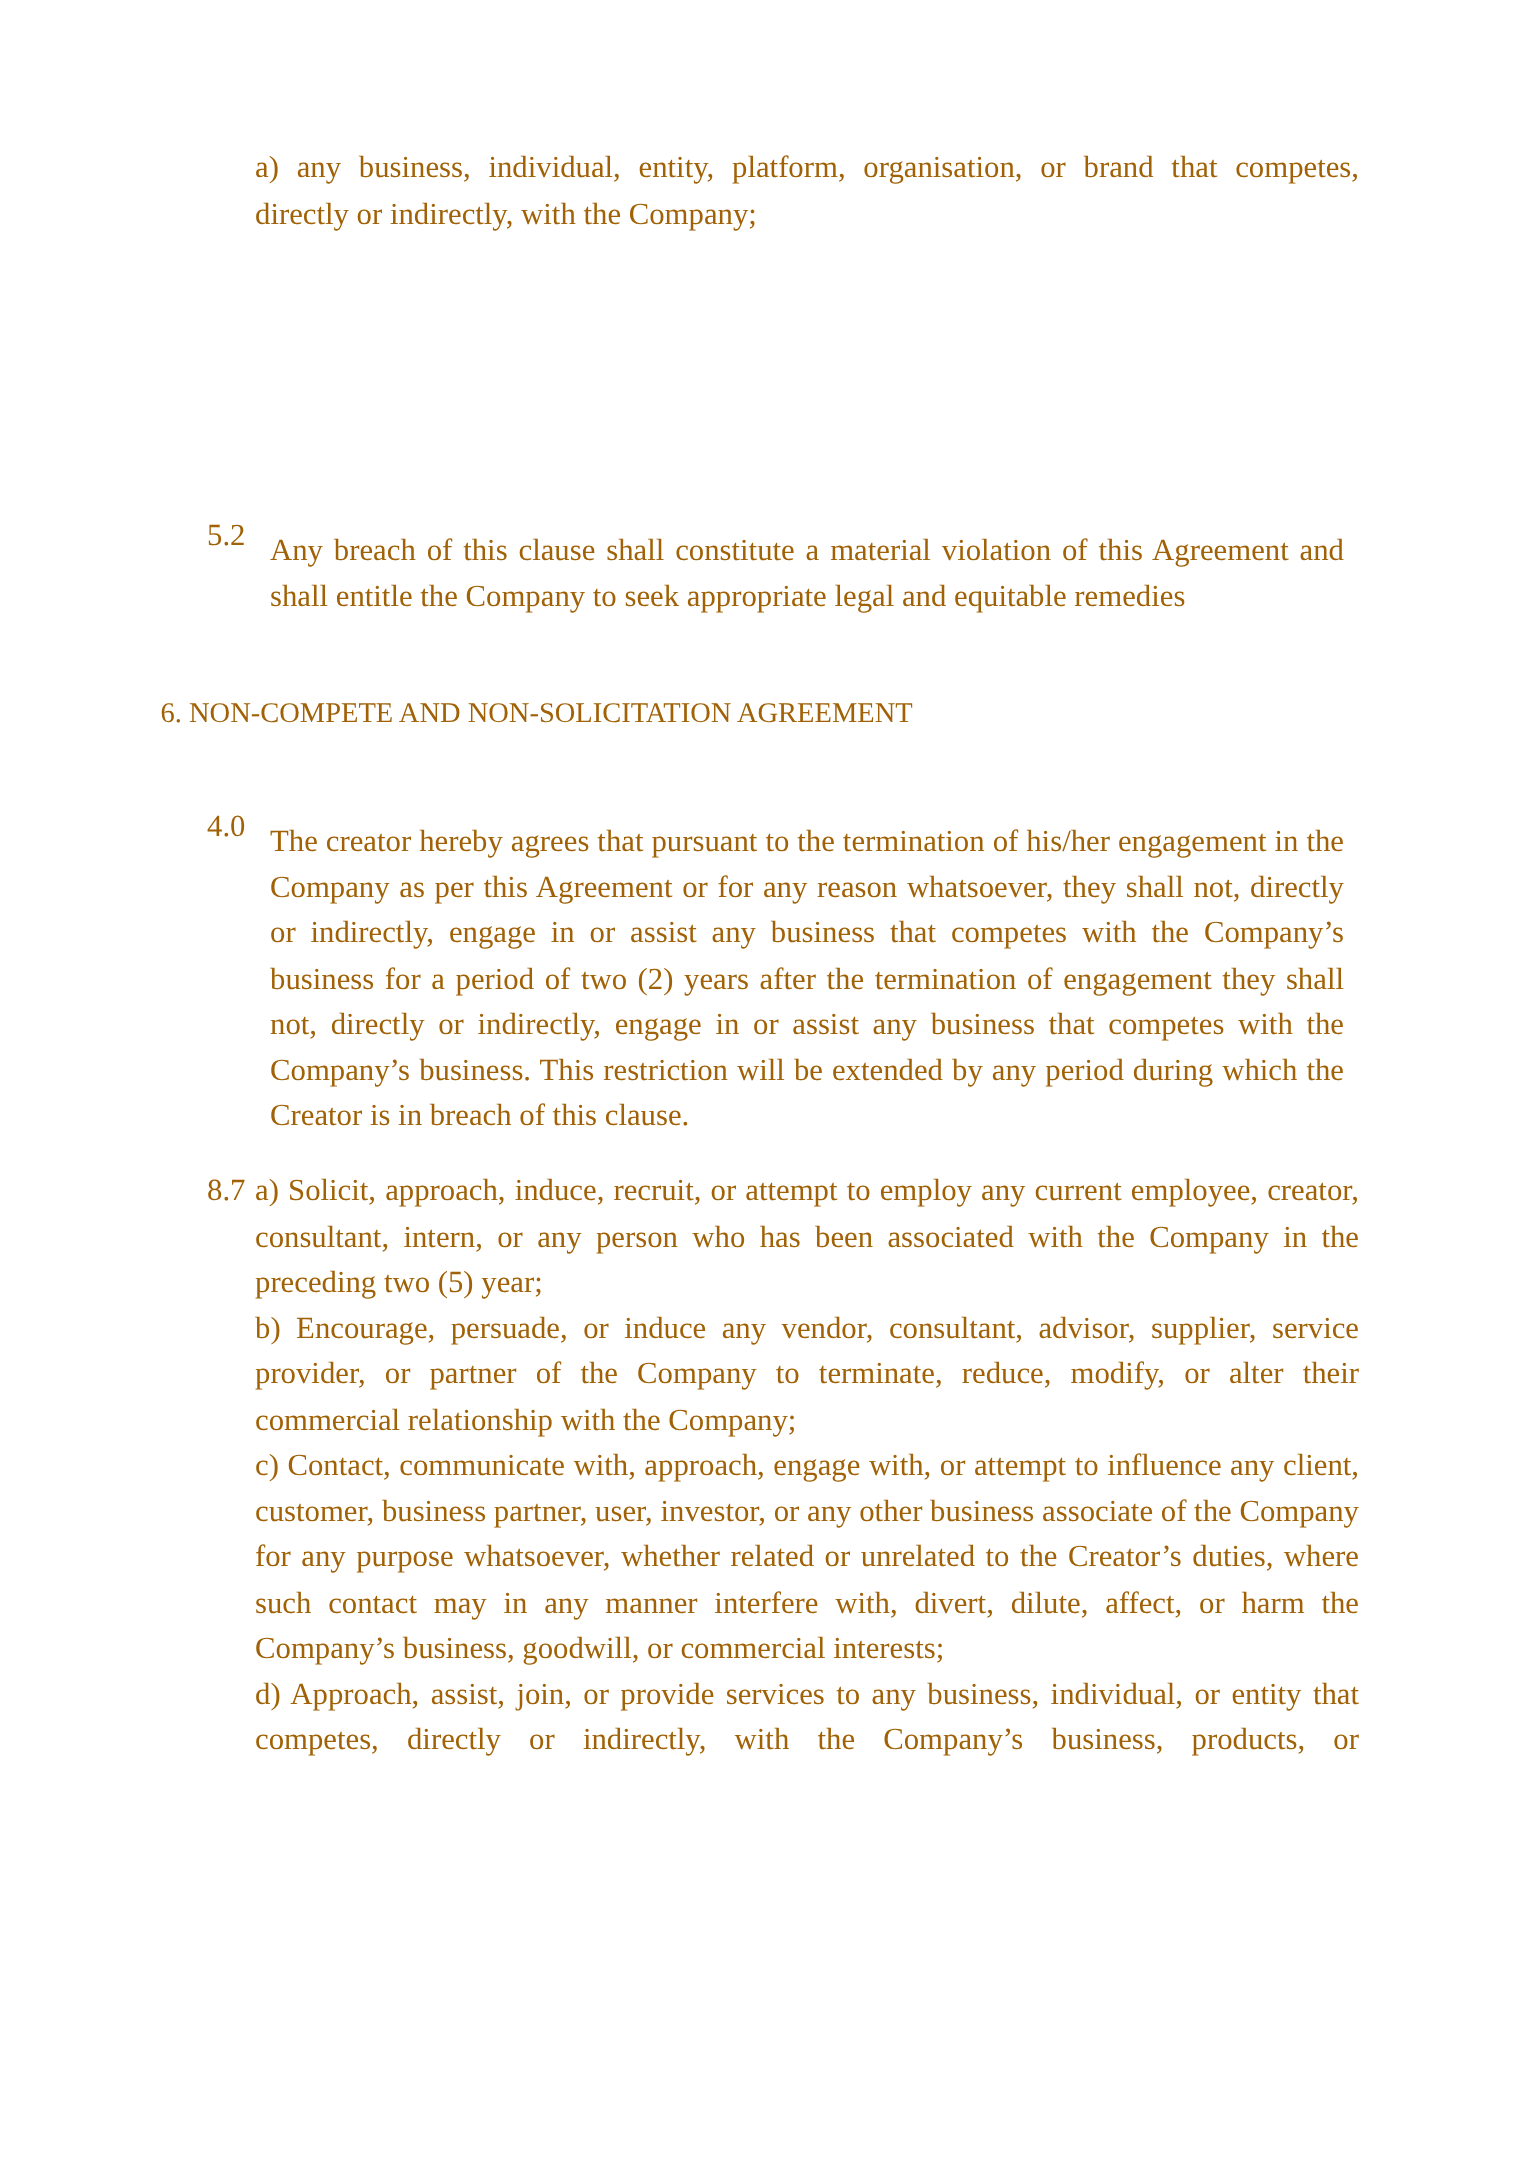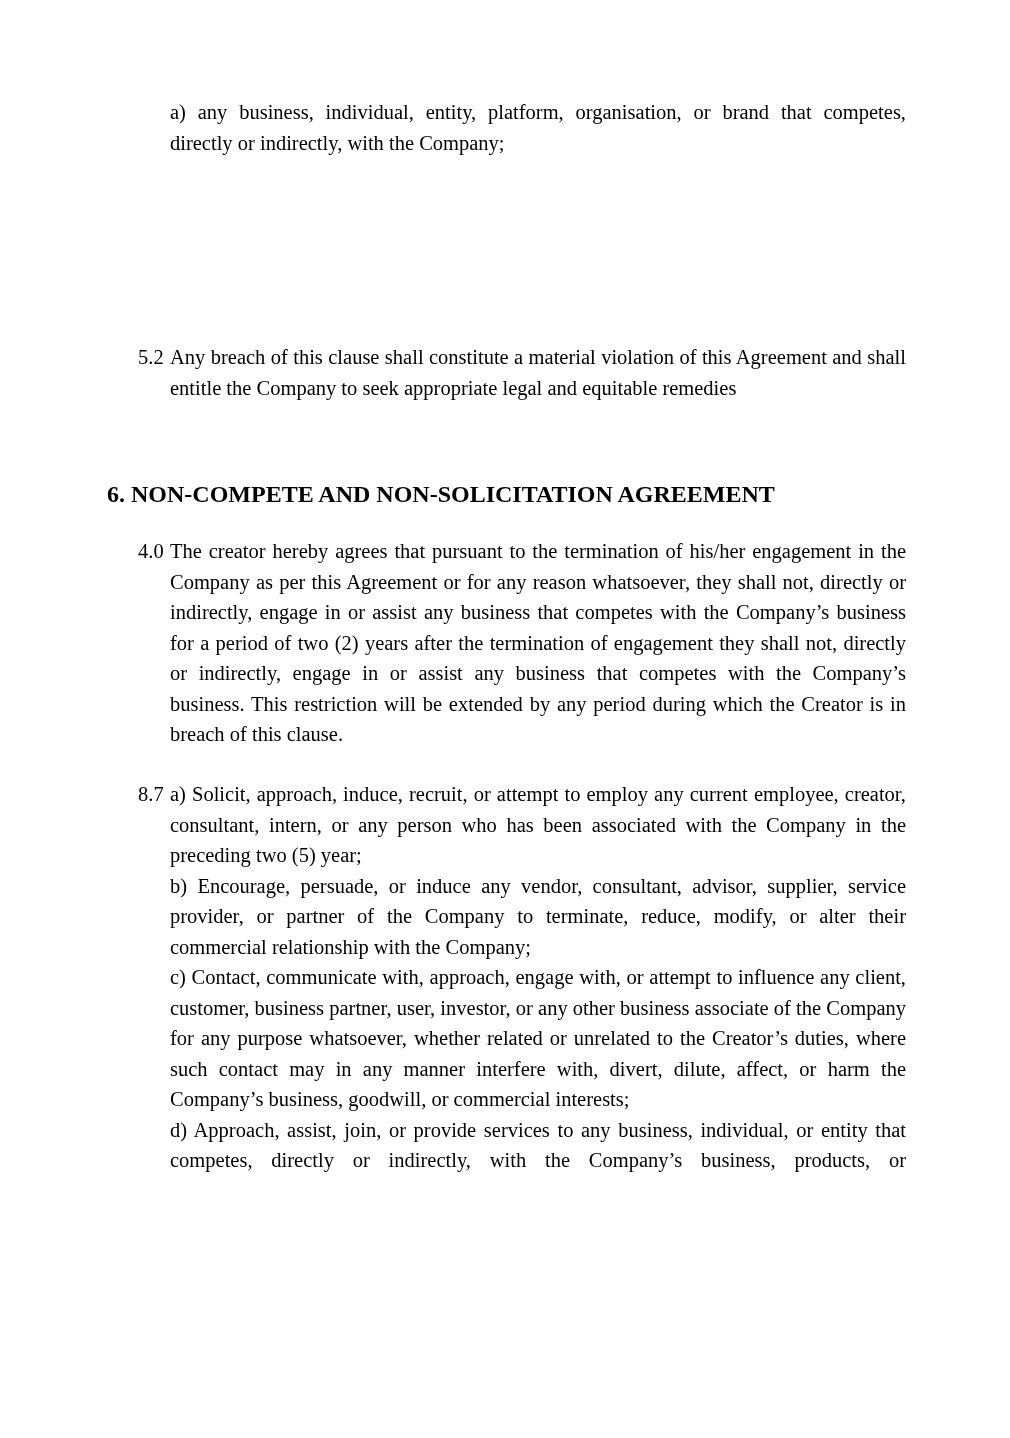--- a/index.html
+++ b/index.html
@@ -1,30 +1,30 @@
 <!DOCTYPE html>
 <html><head>
 <meta charset="utf-8">
 <style>
   html, body { margin: 0; padding: 0; background: #ffffff; }
   body { width: 1010px; height: 1438px; position: relative; overflow: hidden; }
   .page {
     position: absolute; left: 0; top: 0; width: 1010px; height: 1438px;
     font-family: "Liberation Serif", "DejaVu Serif", serif;
-    color: #000000; font-size: 20.5px; line-height: 30.5px;
+    color: #a16207; font-size: 20.5px; line-height: 30.5px;
   }
   .block { position: absolute; text-align: justify; text-align-last: left; }
   .list-block { left: 170px; width: 736px; top: 97px; }
   .list-block p { margin: 0; }
   .clause { position: absolute; width: 736px; }
   .clause .num { position: absolute; left: -32px; top: 0; }
-  .clause p { margin: 0; text-align: justify; }
+  .clause p { margin: 10px; text-align: justify; }
   .c52 { left: 170px; top: 342px; }
   .c52 .num { left: -32px; text-align: center; }
-  .heading { position: absolute; left: 107px; top: 479px; margin: 0; font-weight: bold; font-size: 24px; }
+  .heading { position: absolute; left: 107px; top: 461px; margin: 0; font-weight: normal; font-size: 19px; }
   .c61 { left: 170px; top: 536px; }
   .c62 { left: 170px; top: 779px; }
   .c62 .sub { margin: 0; text-align: justify; }
   .last-line-justify { text-align-last: justify; }
 </style>
 </head>
 <body>
 
 <div class="page">
 

